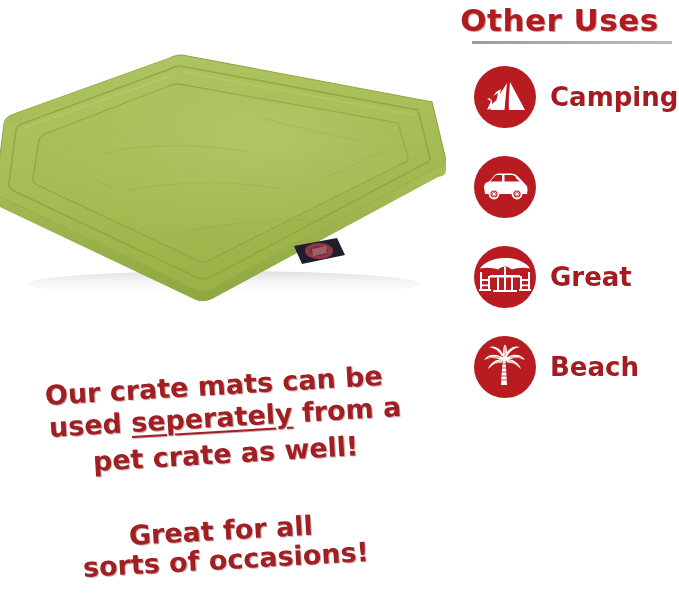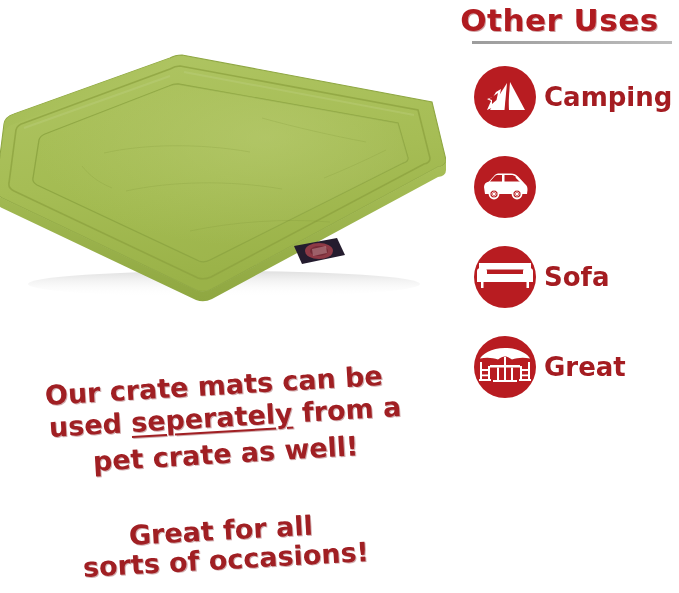--- a/index.html
+++ b/index.html
@@ -61,21 +61,21 @@
   .use-icon{
     width:62px;height:62px;border-radius:50%;
     background:#B81C21;
     margin-left:34px;
     flex:0 0 auto;
     display:flex;align-items:center;justify-content:center;
     overflow:hidden;
   }
   .use-icon svg{display:block;}
   .use-label{
-    margin-left:8px;
+    margin-left:14px;
     color:#A41C21;
     font-family:"DejaVu Sans", sans-serif;
     font-weight:700;
     font-size:26px;
     line-height:1;
     white-space:nowrap;
   }
 </style>
 </head>
 <body>
@@ -194,31 +194,20 @@
             <circle cx="13" cy="24" r="1.3" fill="#fff"></circle>
             <path d="M13,20.6 L13,27.4 M9.8,24 L16.2,24 M10.7,21.7 L15.3,26.3 M15.3,21.7 L10.7,26.3" stroke="#fff" stroke-width="0.7"></path>
             <circle cx="36" cy="24" r="5.4" fill="#fff"></circle>
             <circle cx="36" cy="24" r="3.6" fill="#B81C21"></circle>
             <circle cx="36" cy="24" r="1.3" fill="#fff"></circle>
             <path d="M36,20.6 L36,27.4 M32.8,24 L39.2,24 M33.7,21.7 L38.3,26.3 M38.3,21.7 L33.7,26.3" stroke="#fff" stroke-width="0.7"></path>
           </svg>
         </div>
       </div>
 
-      <div class="use-row">
-        <div class="use-icon">
-          <svg width="56" height="34" viewBox="0 0 56 34">
-            <path d="M2,3 L54,3 L54,9.5 L2,9.5 Z" fill="#fff"></path>
-            <path d="M0,11 C0,9 1.5,8 3.5,8 L6.5,8 C8.5,8 10,9 10,11 L10,14 L46,14 L46,11 C46,9 47.5,8 49.5,8 L52.5,8 C54.5,8 56,9 56,11 L56,22 L0,22 Z" fill="#fff"></path>
-            <path d="M4,22 L4,28 L6.5,28 L6.5,22 Z" fill="#fff"></path>
-            <path d="M49.5,22 L49.5,28 L52,28 L52,22 Z" fill="#fff"></path>
-          </svg>
-        </div>
-        <div class="use-label">Sofa</div>
-      </div>
 
 
       <div class="use-row">
         <div class="use-icon">
           <svg width="56" height="40" viewBox="0 0 56 40">
 
             <path d="M28,1 C14,1 5,7.5 3,11.5 C10,10 16,10.8 21,12.6 C23.5,10.6 25.8,9.6 28,9.6 C30.2,9.6 32.5,10.6 35,12.6 C40,10.8 46,10 53,11.5 C51,7.5 42,1 28,1 Z" fill="#fff"></path>
             <path d="M27,10 L29,10 L29,34 L27,34 Z" fill="#fff"></path>
 
             <path d="M13,18 L43,18 L43,20.5 L13,20.5 Z" fill="#fff"></path>
@@ -235,16 +224,40 @@
             <path d="M51,15 L53,15 L53,34 L51,34 Z" fill="#fff"></path>
             <path d="M43,19 L45,19 L45,34 L43,34 Z" fill="#fff"></path>
             <path d="M43,22 L53,22 L53,24 L43,24 Z" fill="#fff"></path>
             <path d="M43,27.5 L53,27.5 L53,29.2 L43,29.2 Z" fill="#fff"></path>
             <path d="M42,32 L54,32 L54,34 L42,34 Z" fill="#fff"></path>
           </svg>
         </div>
         <div class="use-label">Great</div>
       </div>
 
+      <div class="use-row">
+        <div class="use-icon">
+          <svg width="48" height="46" viewBox="0 0 48 46">
+
+            <path d="M22,15 C21,24 20.5,32 20,41 L26,41 C25.5,32 25,24 24.5,15 Z" fill="#fff"></path>
+            <g stroke="#B81C21" stroke-width="0.8">
+              <path d="M21.2,20 L25,20 M20.9,24 L25.2,24 M20.6,28 L25.4,28 M20.3,32 L25.6,32 M20.1,36 L25.8,36"></path>
+            </g>
+
+            <path d="M23.5,13 C20,4 14,1 8,3 C14,4 18,7 20.5,12 Z" fill="#fff"></path>
+            <path d="M23.5,13 C27,4 33,1 39,3 C33,4 29,7 26.5,12 Z" fill="#fff"></path>
+            <path d="M22.5,14 C15,9 7,10 3,16 C9,13 15,13.5 20.5,16 Z" fill="#fff"></path>
+            <path d="M25,14 C32,9 40,10 44,16 C38,13 32,13.5 26.5,16 Z" fill="#fff"></path>
+            <path d="M22,15 C15,15 9,19 7,25 C12,20 17,18 21,18.5 Z" fill="#fff"></path>
+            <path d="M25,15 C32,15 38,19 40,25 C35,20 30,18 26,18.5 Z" fill="#fff"></path>
+            <path d="M22.3,13.5 C21.5,6 22.5,2 24,0.5 C25.5,2 26.5,6 25.7,13.5 Z" fill="#fff"></path>
+            <circle cx="23.8" cy="14.5" r="2.6" fill="#fff"></circle>
+            <g stroke="#B81C21" stroke-width="0.6" opacity="0.85">
+              <path d="M20,11.5 L10,4.5 M19,13 L7,13.5 M19.5,16.5 L10.5,22 M27.5,11.5 L37,4.5 M28.5,13 L40,13.5 M28,16.5 L37,22 M24,12 L24,2.5"></path>
+            </g>
+          </svg>
+        </div>
+        <div class="use-label">Beach</div>
+      </div>
 
     </div>
   </div>
 </div>
 
 </body></html>

